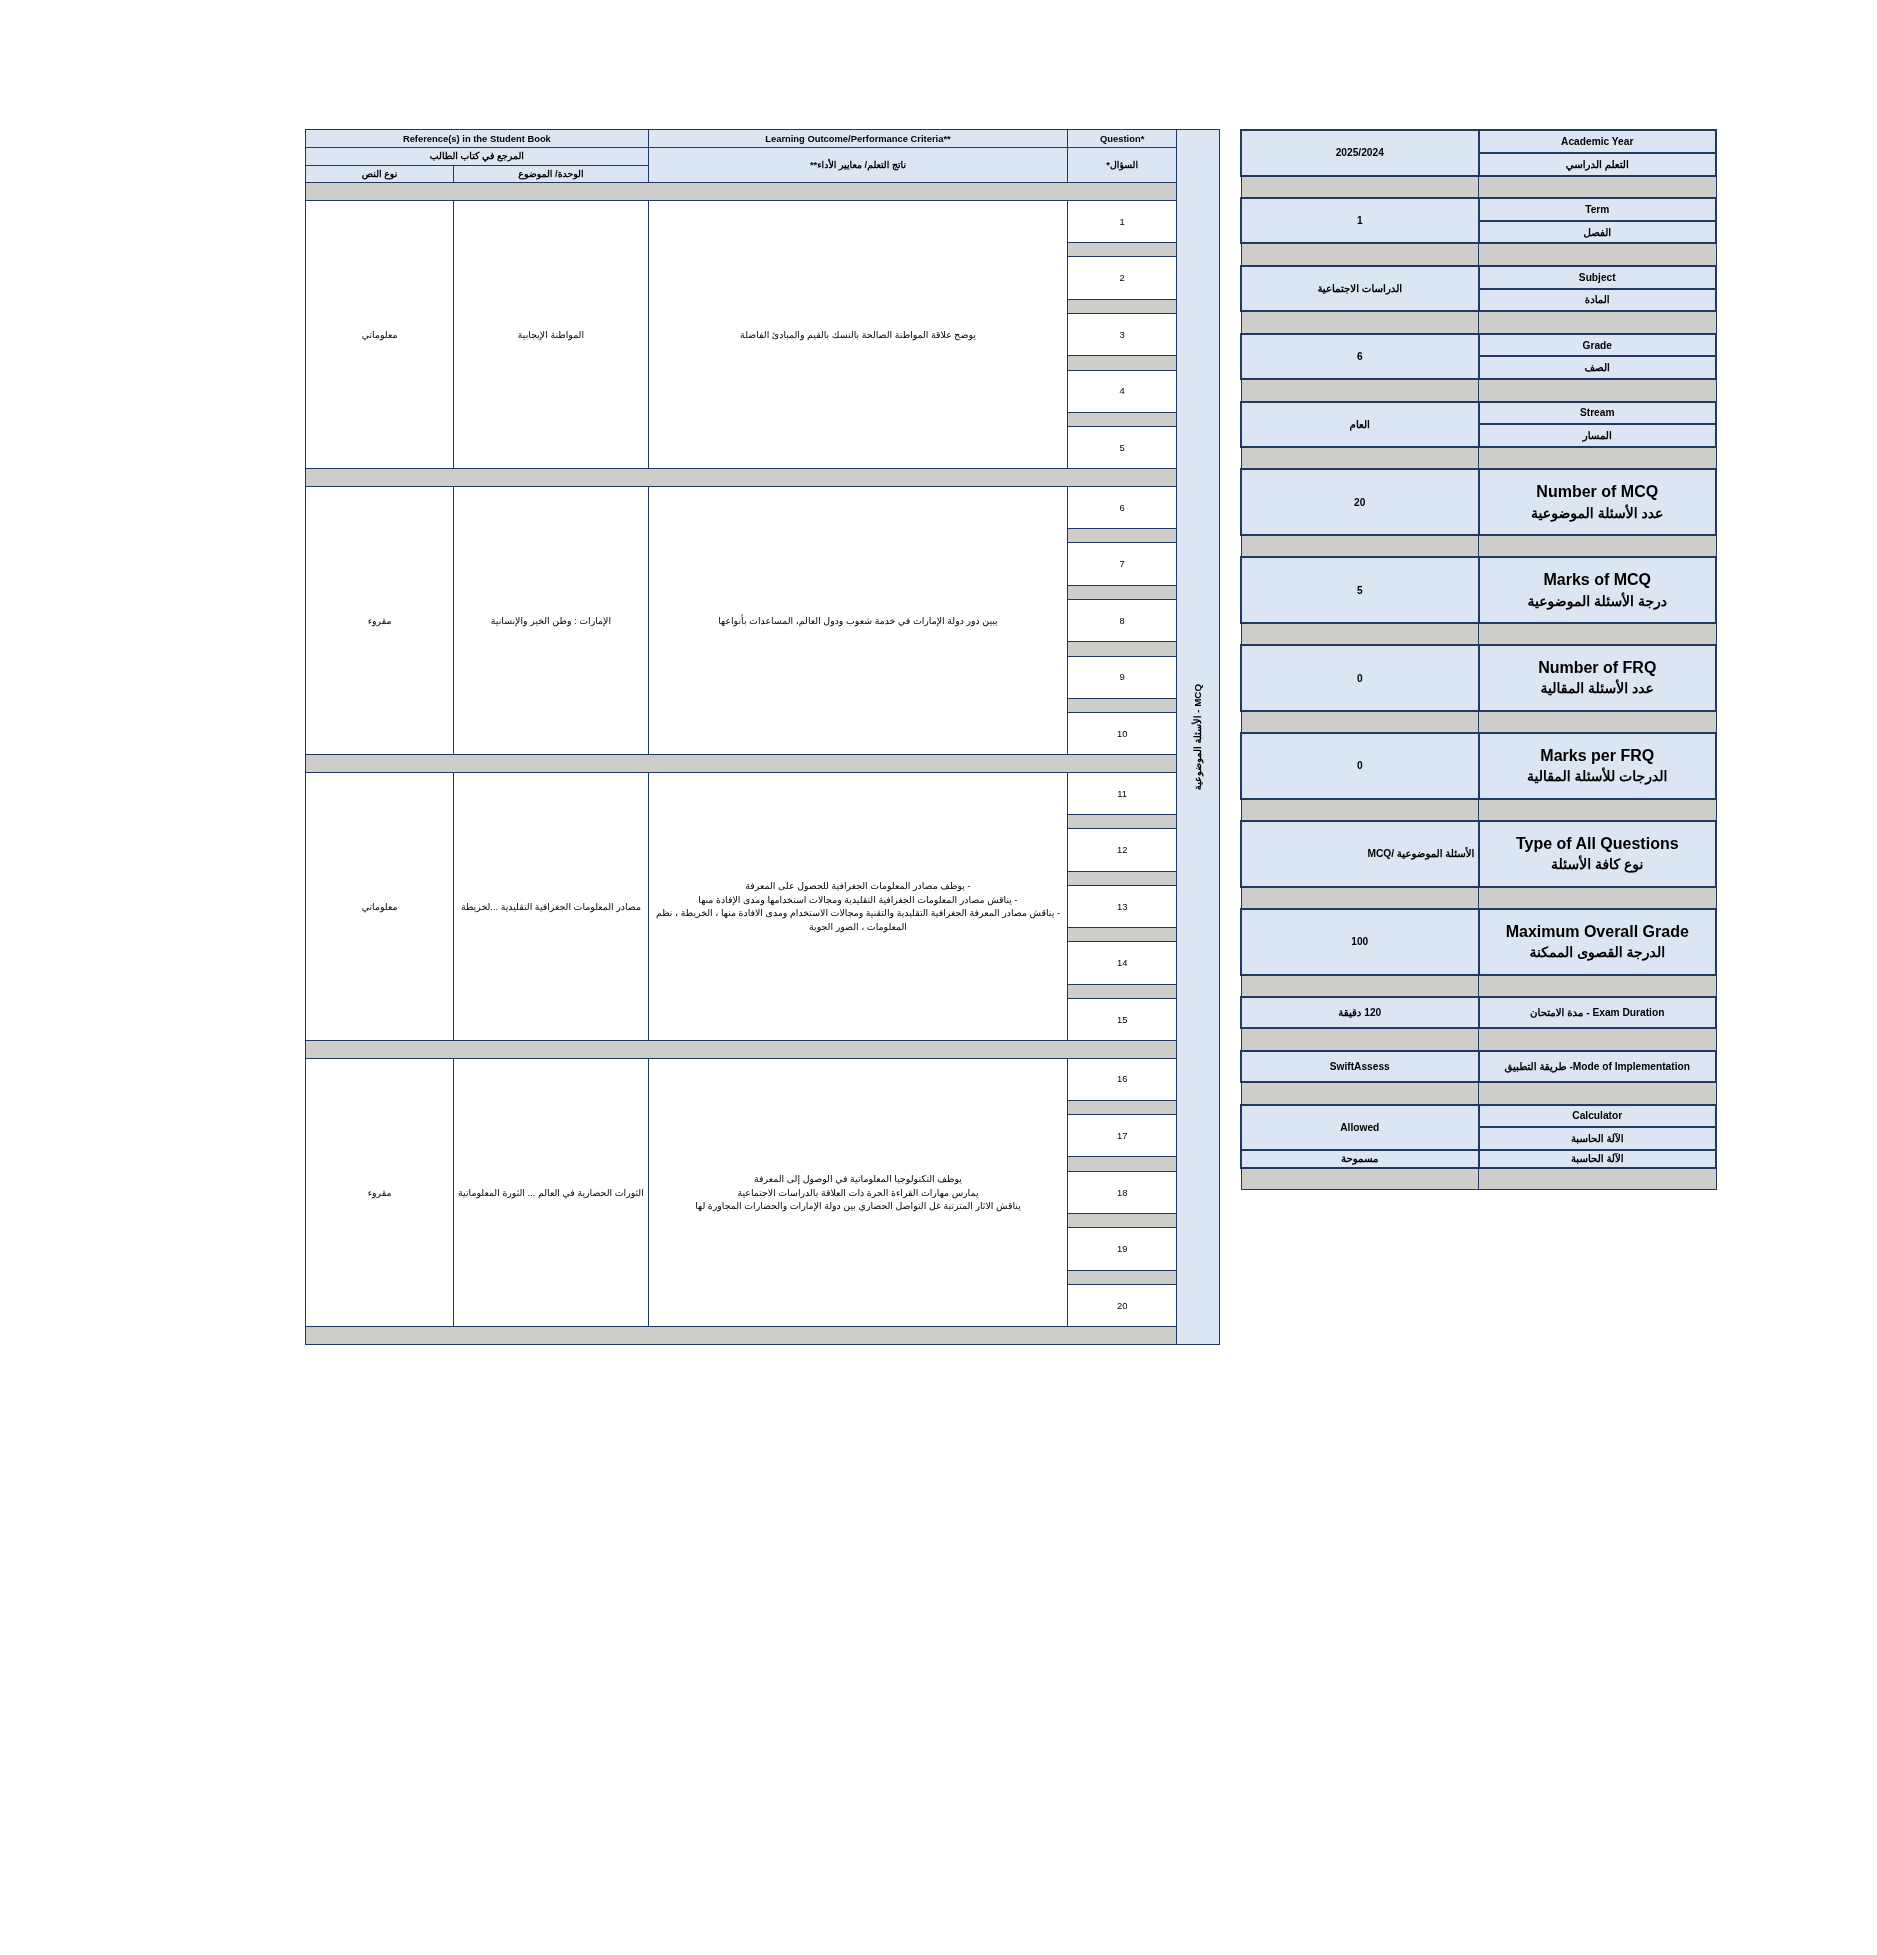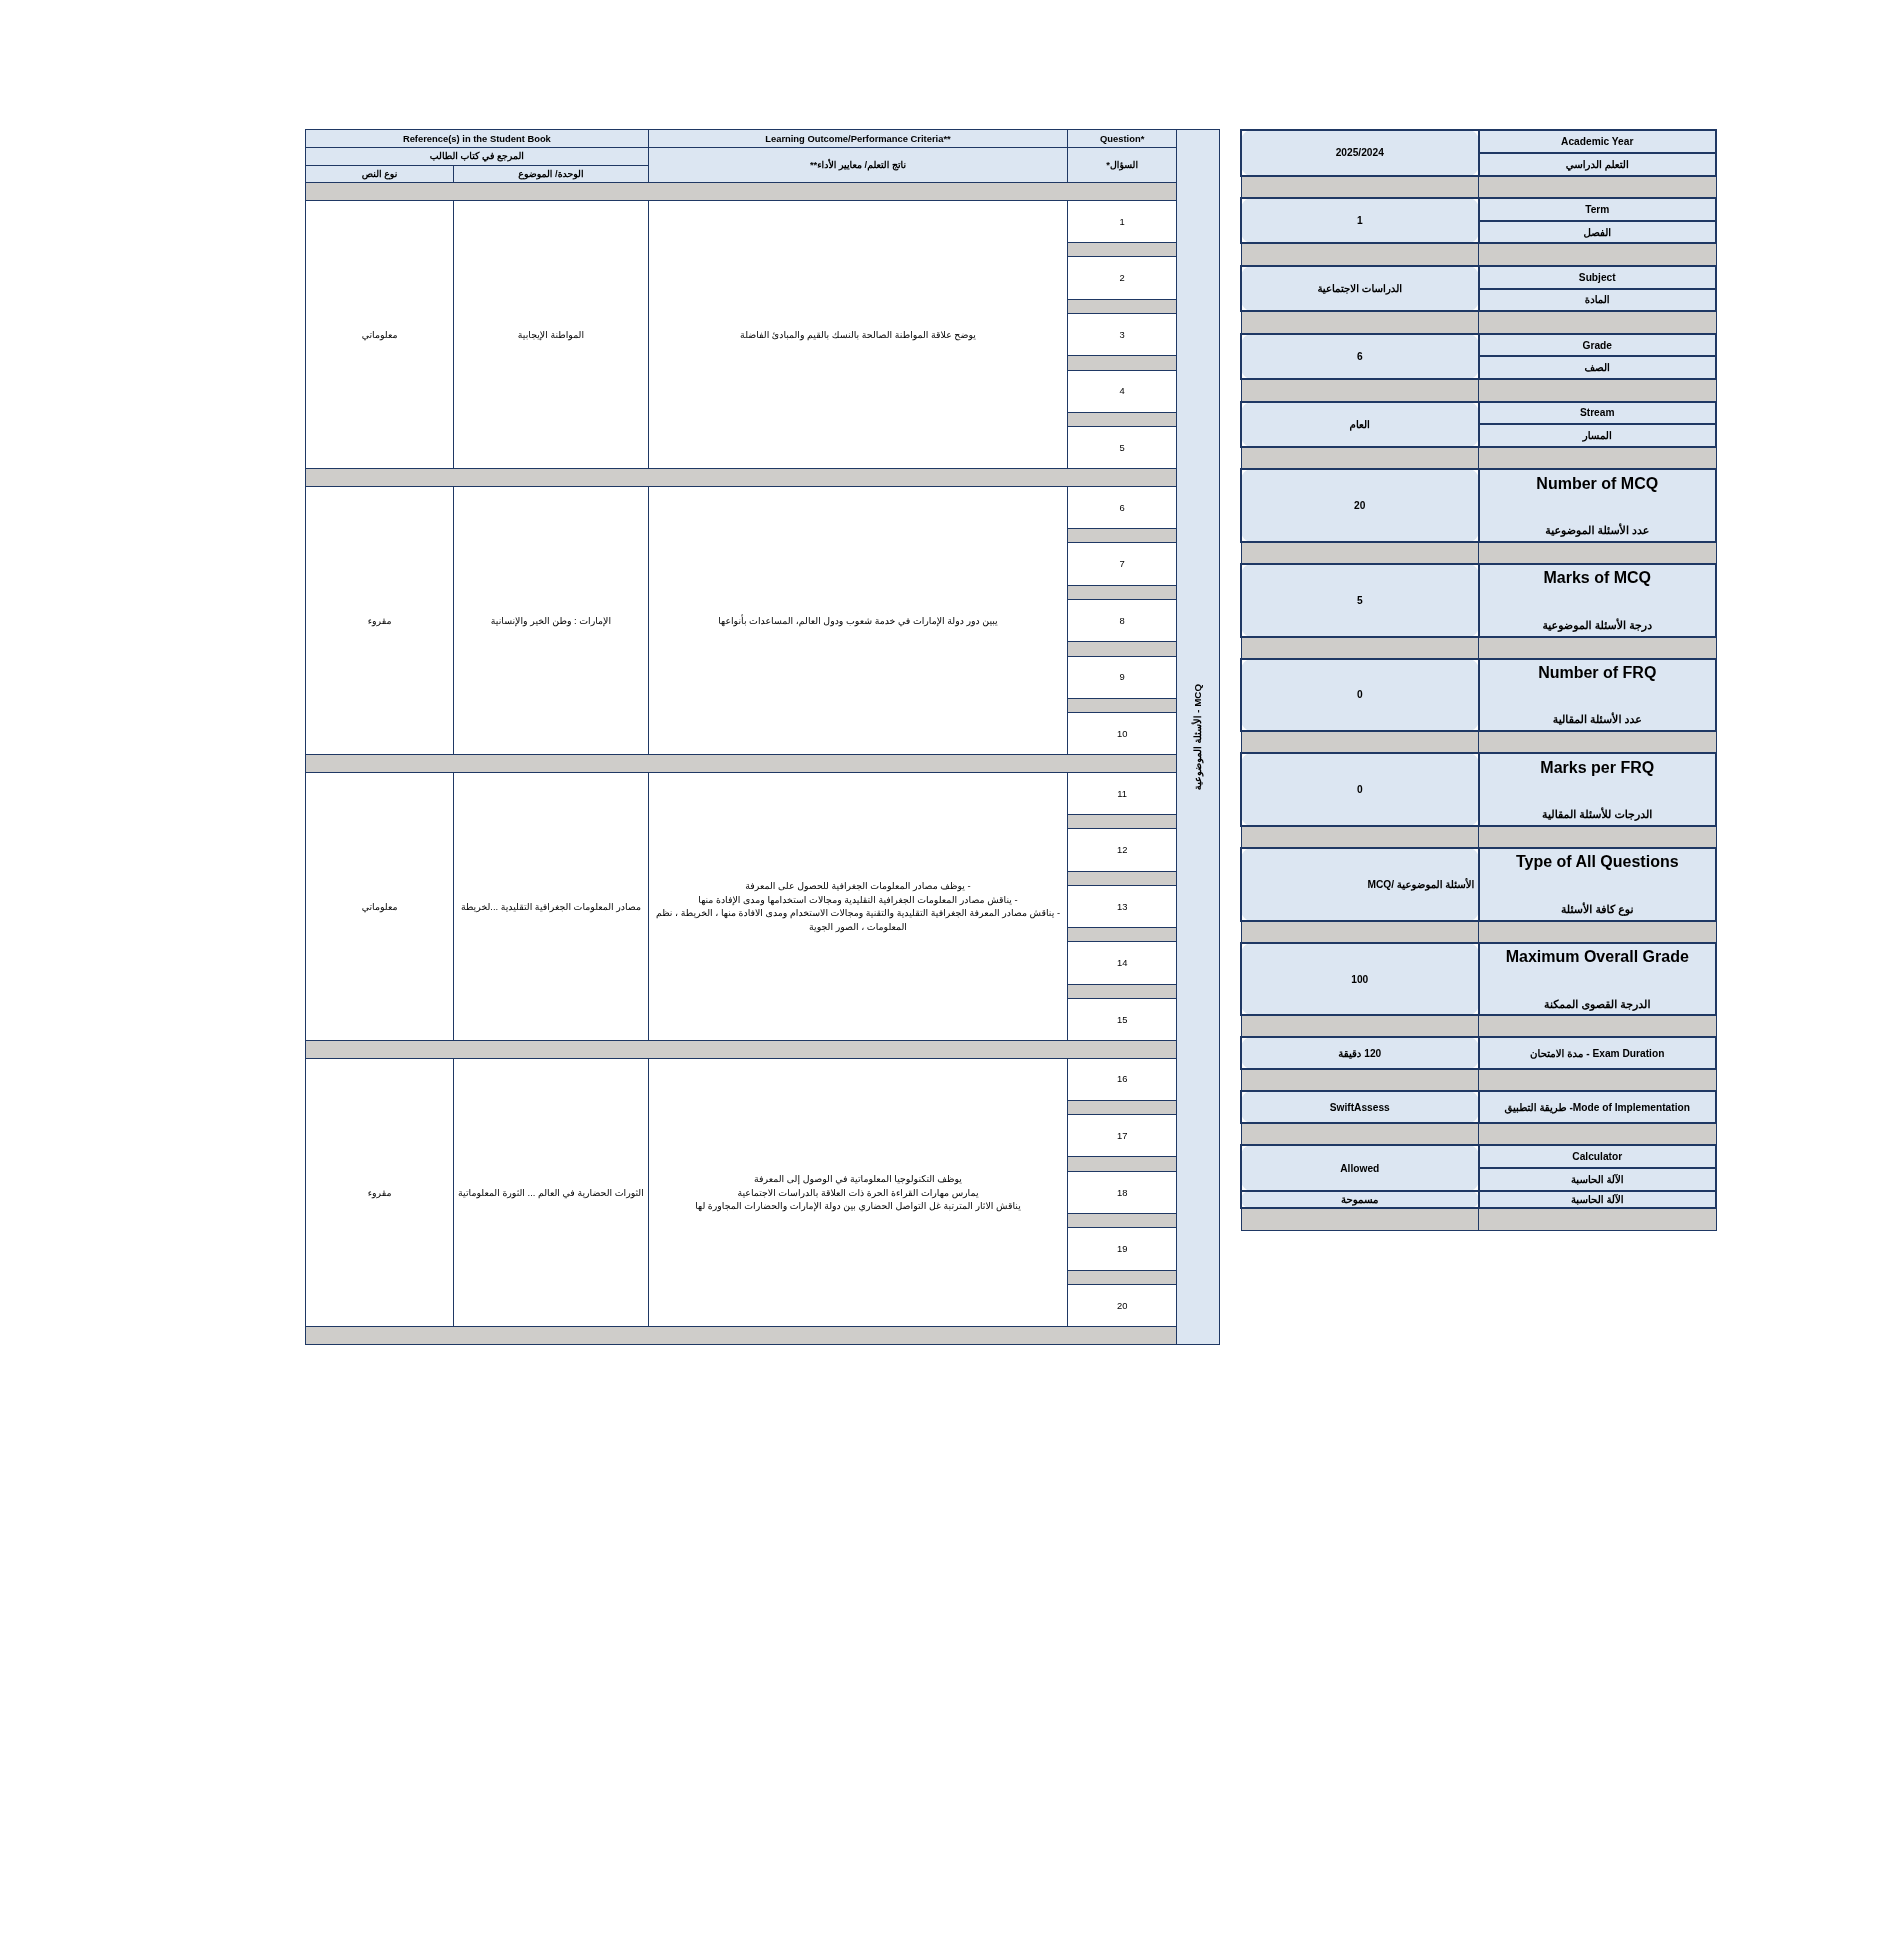--- a/index.html
+++ b/index.html
@@ -47,28 +47,28 @@
   
   #info-panel{
     position:absolute;left:1240px;top:129px;width:477px;
     border-collapse:collapse;table-layout:fixed;
   }
   #info-panel td{
     border:2px solid #1f3864;
     text-align:center;vertical-align:middle;
     padding:2.3px 3.1px;
   }
-  #info-panel td.val{width:50%;font-size:10.2px;font-weight:bold;border-radius:11px;}
+  #info-panel td.val{width:50%;font-size:10.2px;font-weight:bold;}
   #info-panel td.lab{width:50%;font-size:10.2px;font-weight:bold;}
   .lab-ar{direction:rtl;font-weight:bold;font-size:10.2px;}
   .val-ar{direction:rtl;font-weight:bold;font-size:10.2px;margin-left:16px;}
   #info-panel tr.sep td{height:20.3px;background:#cfcdca;padding:0;border:1.6px solid #1f3864;}
   .dual{line-height:1.4;}
   .dual .en{display:block;font-weight:bold;font-size:16px;}
-  .dual .ar{display:block;font-weight:bold;font-size:11px;direction:rtl;margin-top:28px;}
+  .dual .ar{display:block;font-weight:bold;font-size:14px;direction:rtl;}
 </style>
 </head>
 <body>
 
 <div class="page">
 
   <table id="main-table">
     <colgroup>
       <col style="width:83px">
         <col style="width:109px">

